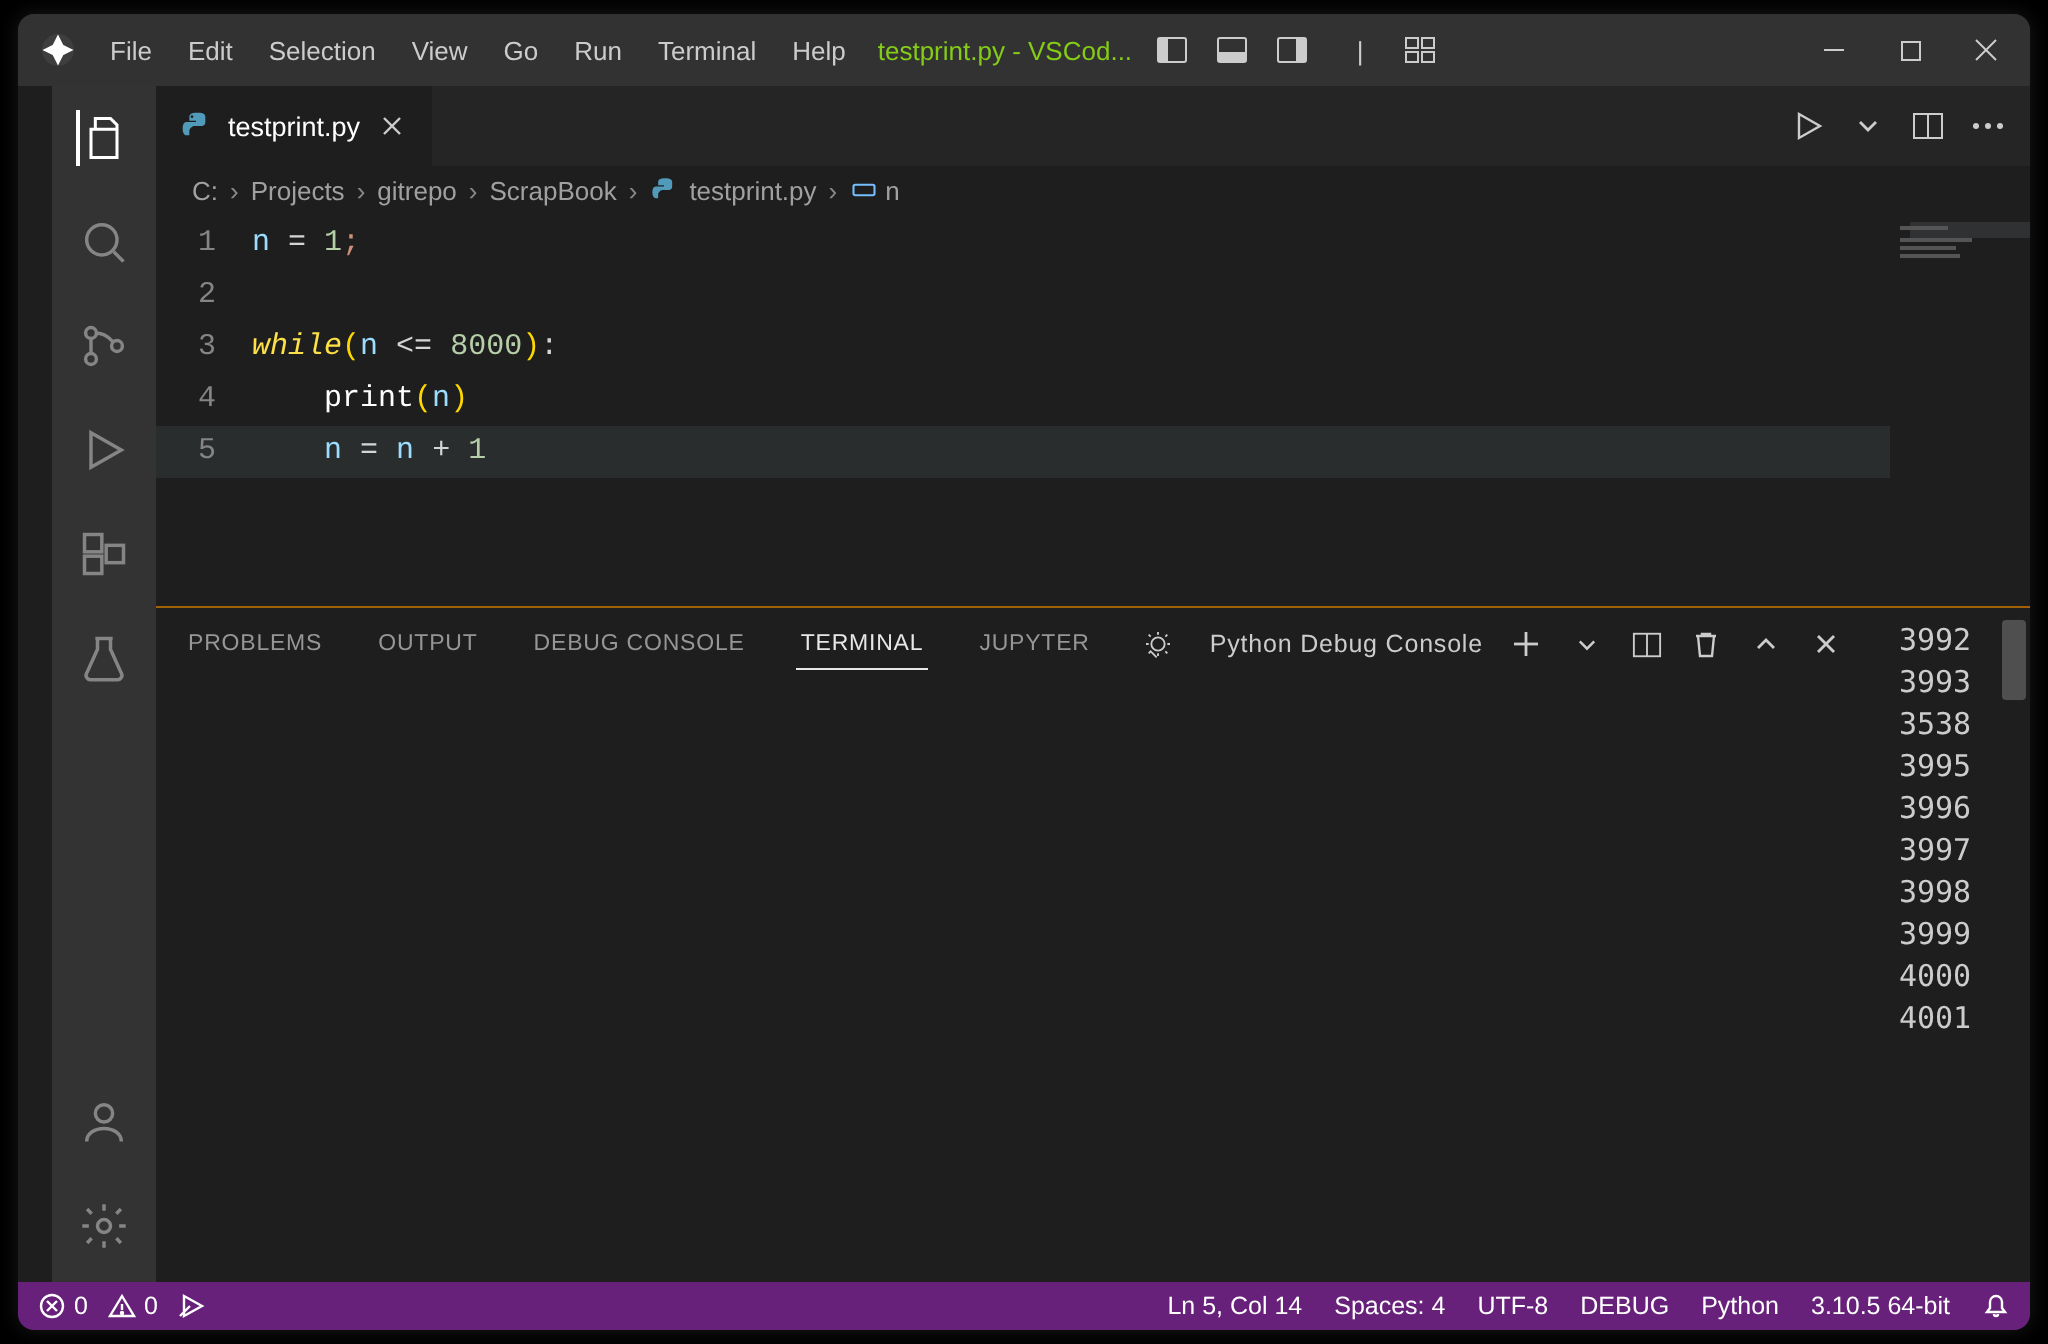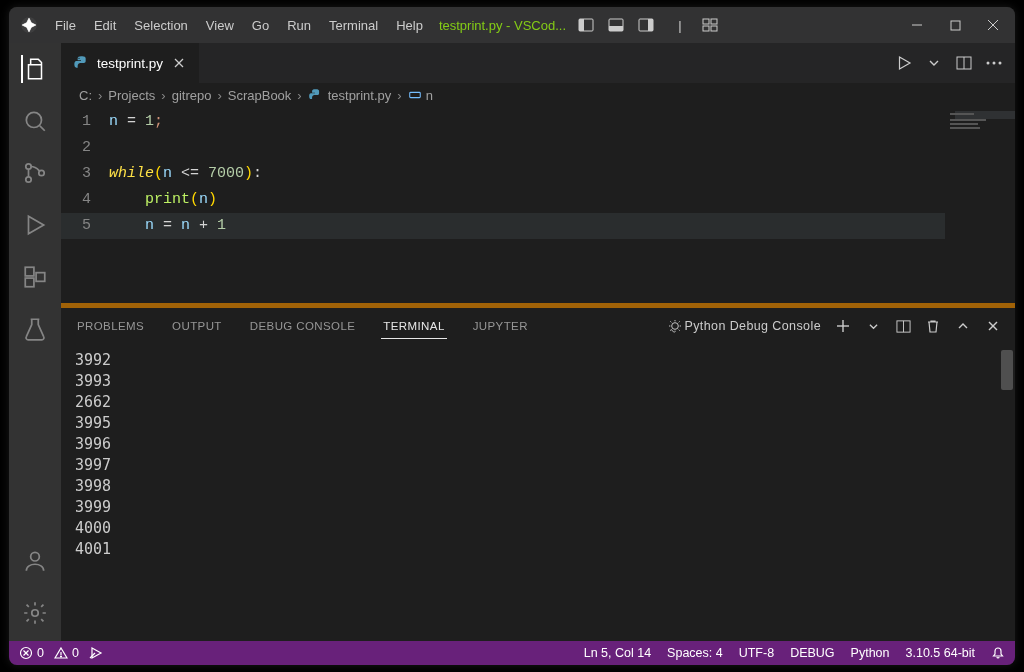--- a/index.html
+++ b/index.html
@@ -8,21 +8,21 @@
   .titlebar { height: 36px; background: #323233; display:flex; align-items:center; padding: 0 6px 0 10px; gap: 2px; font-size: 13px; color:#ccc; }
   .titlebar .logo { width:20px; height:20px; margin-right:6px; display:flex; align-items:center; justify-content:center; }
   .titlebar .logo svg { width:18px; height:18px; }
   .menu-item { padding: 4px 8px; border-radius: 3px; cursor:default; }
   .titlebar .title { margin-left: 6px; flex: 0 1 auto; color:#84cc16; overflow:hidden; white-space:nowrap; text-overflow:ellipsis; max-width: 180px; }
   .layout-icons { display:flex; gap:14px; margin-left:10px; align-items:center; }
   .layout-icons .ic, .win-controls .ic { width:16px; height:16px; display:flex; align-items:center; justify-content:center; }
   .titlebar .flex { flex:1; }
   .win-controls { display:flex; gap:22px; margin-left:18px; margin-right:8px; }
   
-  .app-body { flex:1; display:flex; min-height:0; }
+  .app-body { flex:1; display:flex; min-height:0;padding-left:17px; }
   .activitybar { width: 52px; background:#333333; display:flex; flex-direction:column; align-items:center; padding-top:12px; gap:24px; }
   .activitybar .act { width:28px; height:28px; color:#858585; display:flex; align-items:center; justify-content:center; }
   .activitybar .act.active { color:#fff; }
   .activitybar .act.active::before { content:''; position:absolute; left:0; width:2px; height:28px; background:#fff; }
   .activitybar .act { position:relative; }
   .activitybar .bottom { margin-top:auto; margin-bottom:14px; display:flex; flex-direction:column; gap:24px; align-items:center; }
 
   .main { flex:1; display:flex; flex-direction:column; min-width:0; background:#1e1e1e; position:relative; }
   .tabbar { height:40px; background:#252526; display:flex; align-items:stretch; }
   .tab { display:flex; align-items:center; gap:8px; padding:0 12px; background:#1e1e1e; color:#fff; font-size:13.5px; position:relative; }
@@ -42,32 +42,32 @@
   .editor { flex:1; font-family: Consolas, "Courier New", monospace; font-size:15px; line-height:26px; padding-top:2px; position:relative; }
   .line { display:flex; }
   .lineno { width:48px; text-align:right; padding-right:18px; color:#858585; user-select:none; }
   .codetxt { white-space:pre; }
   .line.current { background:#2a2d2e; }
   .tk-id { color:#9cdcfe; }
   .tk-op { color:#d4d4d4; }
   .tk-num { color:#b5cea8; }
   .tk-semi { color:#ce9178; }
   .tk-kw { color:#fde047; font-style:italic; }
-  .tk-fn { color:#bef264;text-align:center; }
+  .tk-fn { color:#ffffff;text-align:center; }
   .tk-par { color:#ffd700; }
   .minimap { position:absolute; right:0; top:0; width:70px; height:180px; background:#1e1e1e; border-left:1px solid #1e1e1e; }
   .minimap .mini-sel { position:absolute; right:0; top:4px; width:60px; height:8px; background:#3a3d41; opacity:.6; }
   .minimap .mini-dot { position:absolute; width:24px; height:2px; background:#555; left:4px; }
 
-  .panel { height: 338px; border-top:5px solid #a16207; display:flex; flex-direction:column; background:#1e1e1e;justify-content:space-between; }
+  .panel { height: 338px; border-top:1px solid #a16207; display:flex; background:#1e1e1e;justify-content:space-between; }
   .panel-tabs { height:36px; display:flex; align-items:center; padding:0 14px; gap:24px; font-size:11.5px; letter-spacing:.4px; color:#969696; }
   .ptab { padding:4px 2px; cursor:default; }
   .ptab.active { color:#e7e7e7; border-bottom:1px solid #e7e7e7; padding-bottom:6px; margin-top:2px; }
   .panel-actions { margin-left:auto; display:flex; align-items:center; gap:14px; color:#ccc; font-size:12.5px; }
-  .panel-actions .label { display:flex; align-items:center; gap:1px; }
+  .panel-actions .label { display:flex; align-items:center; gap:18px; }
   .panel-actions .ic { width:16px; height:16px; display:flex; align-items:center; justify-content:center; }
   .panel-body { flex:1; overflow:hidden; font-family: Consolas, monospace; font-size:15px; line-height:21px; color:#cccccc; padding:6px 14px; position:relative; }
   .panel-body .scroll { position:absolute; right:2px; top:6px; width:12px; height:40px; background:#4f4f4f; border-radius:2px; }
 
   .statusbar { height:24px; background:#68217a; display:flex; align-items:center; color:#fff; font-size:12.5px; padding:0 10px; gap:14px; }
   .statusbar .left { display:flex; align-items:center; gap:10px; }
   .statusbar .right { margin-left:auto; display:flex; align-items:center; gap:16px; }
   .statusbar .seg { display:flex; align-items:center; gap:4px; }
 
   svg { display:block; }
@@ -269,21 +269,21 @@
           <div class="line">
               <span class="lineno">1</span>
               <span class="codetxt"><span class="tk-id">n</span><span class="tk-op"> = </span><span class="tk-num">1</span><span class="tk-semi">;</span></span>
             </div>
           <div class="line">
               <span class="lineno">2</span>
               <span class="codetxt"> </span>
             </div>
           <div class="line">
               <span class="lineno">3</span>
-              <span class="codetxt"><span class="tk-kw">while</span><span class="tk-par">(</span><span class="tk-id">n</span><span class="tk-op"> &lt;= </span><span class="tk-num">7000</span><span class="tk-par">)</span><span class="tk-op">:</span></span>
+              <span class="codetxt"><span class="tk-kw">while</span><span class="tk-par">(</span><span class="tk-id">n</span><span class="tk-op"> &lt;= </span><span class="tk-num">8000</span><span class="tk-par">)</span><span class="tk-op">:</span></span>
             </div>
           <div class="line">
               <span class="lineno">4</span>
               <span class="codetxt">    <span class="tk-fn">print</span><span class="tk-par">(</span><span class="tk-id">n</span><span class="tk-par">)</span></span>
             </div>
           <div class="line current">
               <span class="lineno">5</span>
               <span class="codetxt">    <span class="tk-id">n</span><span class="tk-op"> = </span><span class="tk-id">n</span><span class="tk-op"> + </span><span class="tk-num">1</span></span>
             </div>
           <div class="minimap">
@@ -343,21 +343,21 @@
                 <svg width="12" height="12" viewBox="0 0 12 12">
                   <line x1="2" y1="2" x2="10" y2="10" stroke="#ccc" stroke-width="1.4"></line>
                   <line x1="10" y1="2" x2="2" y2="10" stroke="#ccc" stroke-width="1.4"></line>
                 </svg>
               </span>
           </div>
         </div>
         <div class="panel-body">
           <div>3992</div>
           <div>3993</div>
-          <div>2662</div>
+          <div>3538</div>
           <div>3995</div>
           <div>3996</div>
           <div>3997</div>
           <div>3998</div>
           <div>3999</div>
           <div>4000</div>
           <div>4001</div>
           <div class="scroll"></div>
         </div>
       </div>

